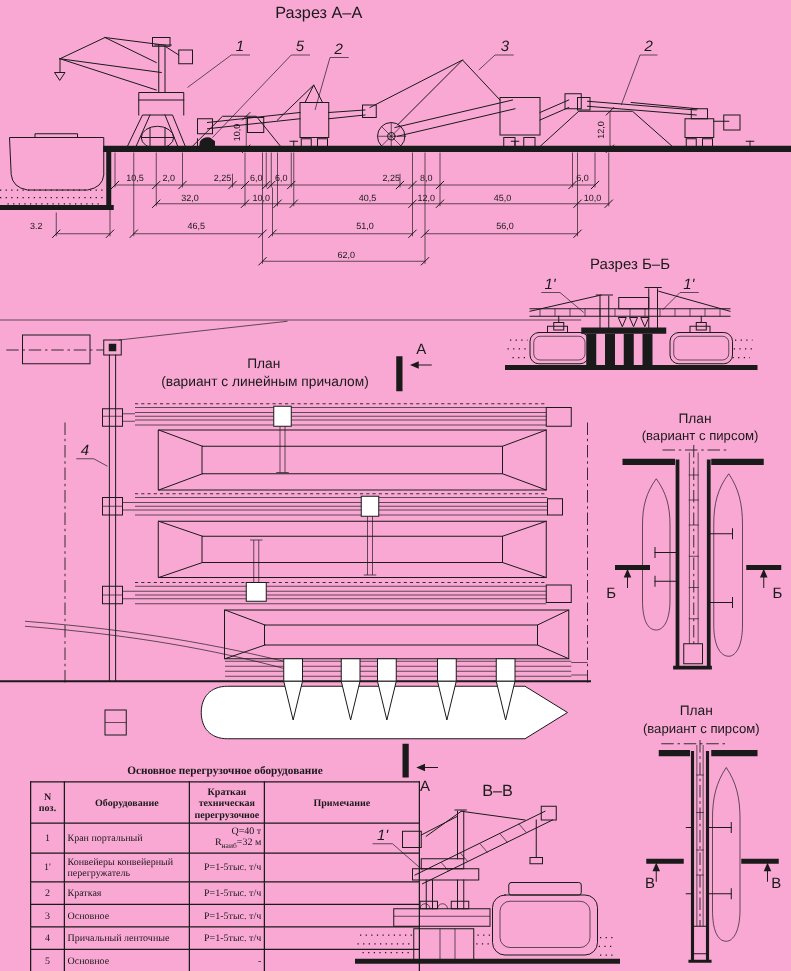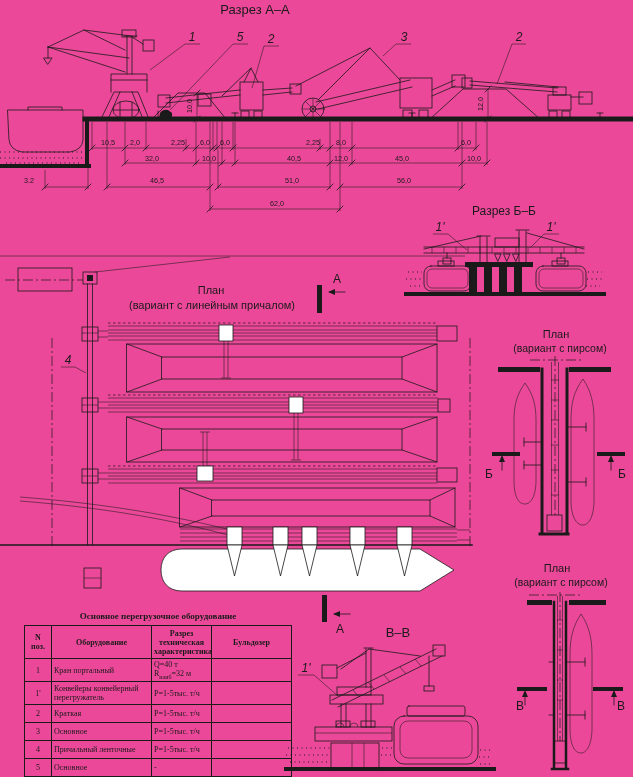--- a/index.html
+++ b/index.html
@@ -1,38 +1,38 @@
 <!DOCTYPE html>
 <html><head>
 <meta charset="utf-8">
 <style>
 html,body{margin:0;padding:0}
-.stage{position:relative;width:633px;height:777px;background:#ec4899;font-family:"Liberation Sans",sans-serif;overflow:hidden}
+.stage{position:relative;width:633px;height:777px;background:#f9a8d4;font-family:"Liberation Sans",sans-serif;overflow:hidden}
 .stage svg{position:absolute;left:0;top:0}
 .ln{fill:none;stroke:#1a1a1a;stroke-width:.8;stroke-linecap:square}
 .lt{fill:none;stroke:#1a1a1a;stroke-width:.55}
 .w2{stroke-width:1.6}.w25{stroke-width:2.5}.w3{stroke-width:3}.w4{stroke-width:4}.w5{stroke-width:5}
 .blk{fill:#1a1a1a;stroke:none}
 .wh{fill:#fff;stroke:#1a1a1a;stroke-width:.8}
 .dots{fill:none;stroke:#1a1a1a;stroke-width:1;stroke-dasharray:1 3.5}
 .dd{fill:none;stroke:#1a1a1a;stroke-width:.7;stroke-dasharray:10 3 2 3}
 .dsh{fill:none;stroke:#1a1a1a;stroke-width:.7;stroke-dasharray:2.5 2.5}
 text{fill:#1a1a1a;font-family:"Liberation Sans",sans-serif}
 .t13{font-size:13px}.t12{font-size:12px}.t11{font-size:11px}.t10{font-size:10.5px}.t7{font-size:7.2px}
 .ti{font-size:12px;font-style:italic}
 .mid{text-anchor:middle}
-.tbl-wrap{position:absolute;left:24px;top:611px;width:268px;font-family:"Liberation Serif",serif;color:#1a1a1a}
+.tbl-wrap{position:absolute;left:24px;top:611px;width:312px;font-family:"Liberation Serif",serif;color:#1a1a1a}
 .tbl-title{text-align:center;font-size:9px;font-weight:bold;margin:0 0 4px 0}
 table.equip{border-collapse:collapse;width:100%;table-layout:fixed}
 .equip th,.equip td{border:1px solid #1a1a1a;font-size:8px;padding:1px 2px;vertical-align:middle;font-family:"Liberation Serif",serif}
 .equip th{font-weight:bold;text-align:center;height:30px}
 .equip td{height:15px}
 .equip tr.tall td{height:20px}
 .cnum{text-align:center}
-.cspec{text-align:left}
+.cspec{text-align:right}
 .equip sub{font-size:6px}
 </style>
 </head>
 <body>
 
 <div class="stage">
 <svg width="633" height="777" viewBox="0 0 633 777">
 
   <g>
     <text class="t13 mid" x="255" y="14">Разрез А–А</text>
@@ -305,22 +305,22 @@
           <col style="width:60px">
           <col>
         </colgroup>
     <thead>
       <tr>
         <th>
               <div>N</div>
               <div>поз.</div>
             </th>
         <th>Оборудование</th>
-        <th>Разрез техническая характеристика</th>
-        <th>Бульдозер</th>
+        <th>Краткая техническая перегрузочное</th>
+        <th>Примечание</th>
       </tr>
     </thead>
     <tbody>
       <tr class="tall">
         <td class="cnum">1</td>
         <td>Кран портальный</td>
         <td class="cspec">
               <div>Q=40 т</div>
               <div><span>R</span><sub>наиб</sub><span>=32 м</span></div>
             </td>

